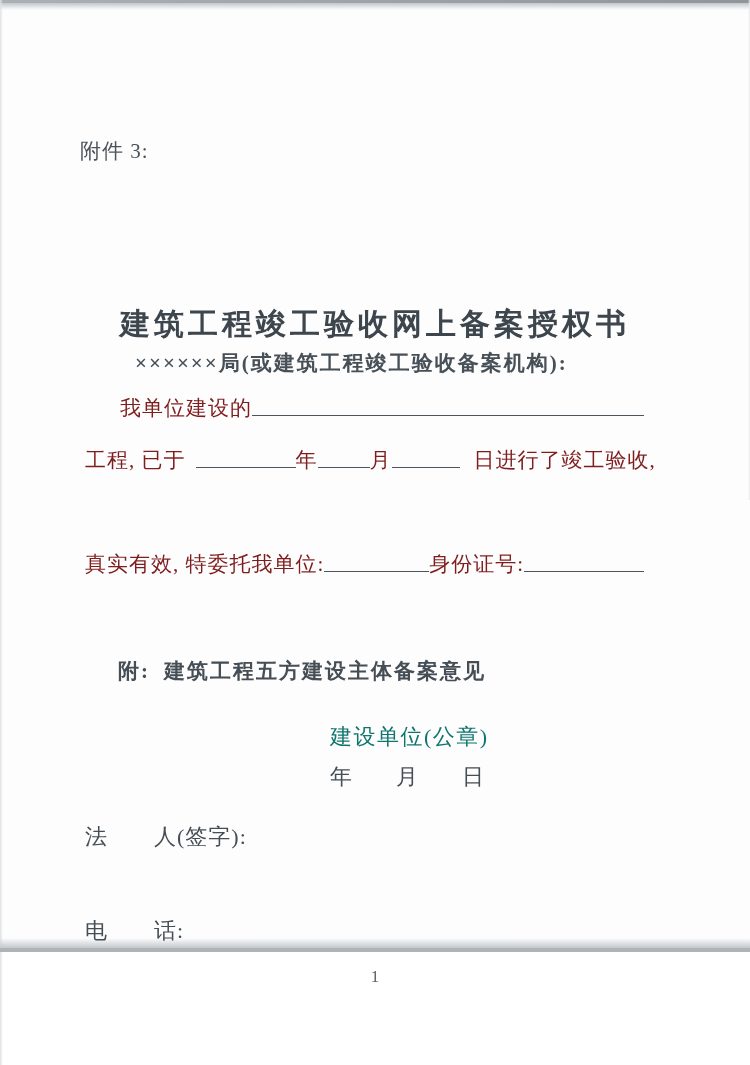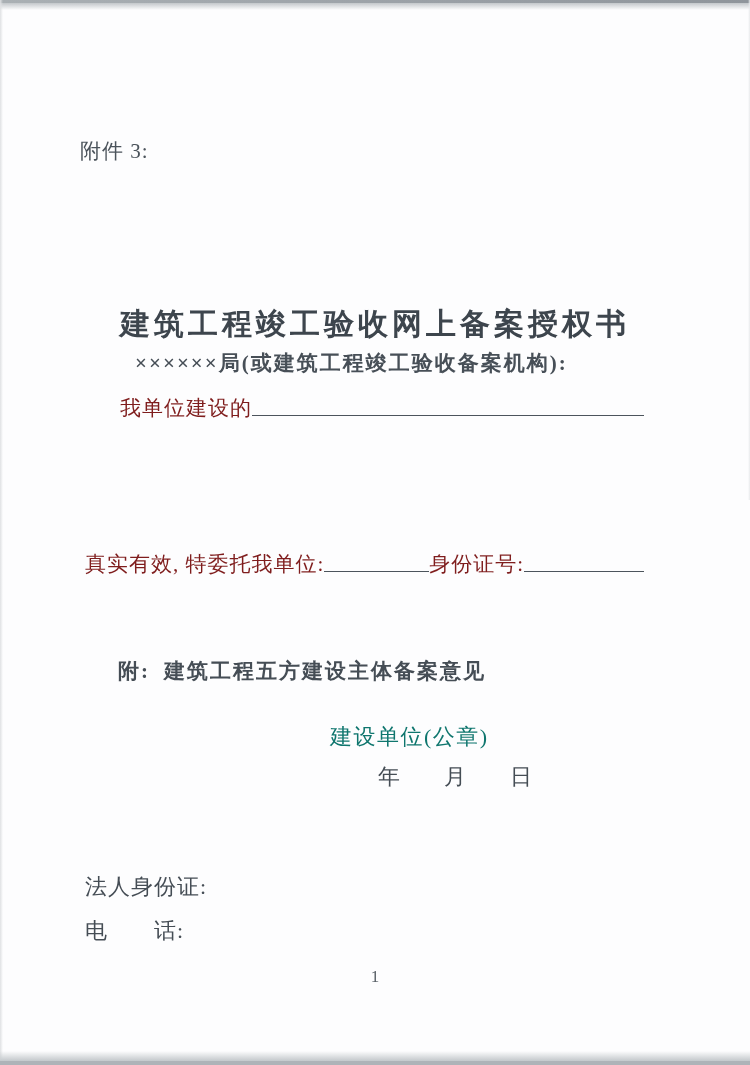--- a/index.html
+++ b/index.html
@@ -6,21 +6,21 @@
   html, body { background: #ffffff; }
   body {
     font-family: "Liberation Serif", serif;
     width: 750px;
     height: 1065px;
     overflow: hidden;
   }
   .page {
     position: relative;
     width: 750px;
-    height: 1065px;
+    height: 952px;
     background: #fdfdfe;
     color: #474f57;
   }
   
   .edge-top {
     position: absolute; left: 0; top: 0; width: 750px; height: 10px;
     background: linear-gradient(180deg, #a2a8ad 0%, #c7cbce 35%, rgba(253,253,254,0) 100%);
   }
   .edge-top::before {
     content: ""; position: absolute; left: 0; top: 0; width: 100%; height: 3px;
@@ -97,21 +97,20 @@
   .seal-line {
     left: 330px; top: 722px;
     font-size: 22px; letter-spacing: 1.5px;
     font-weight: 500;
     color: #0f766e;
   }
   .date-line {
     left: 330px; top: 762px;
     font-size: 22px;
     color: #454d55;
-    margin-left: 48px;
   }
 
   .footer-field {
     left: 85px;
     font-size: 22px; letter-spacing: 1px;
     color: #454d55;
   }
   .ff0 { top: 822px; }
   .ff1 { top: 872px; }
   .ff2 { top: 916px; }
@@ -137,35 +136,38 @@
   <div class="abs attachment-label">附件 3:</div>
 
   <div class="abs doc-title">建筑工程竣工验收网上备案授权书</div>
 
   <div class="abs salutation">××××××局(或建筑工程竣工验收备案机构):</div>
 
   <div class="abs body-line bl1">
     <span>我单位建设的</span><span class="blank w-long"></span>
   </div>
 
+  <div class="abs body-line bl2">
+    <span>工程, 已于</span><span class="blank w-year"></span><span>年</span><span class="blank w-month"></span><span>月</span><span class="blank w-day"></span><span>日进行了竣工验收,</span>
+  </div>
 
 
   <div class="abs body-line bl4">
     <span>真实有效, 特委托我单位:</span><span class="blank w-unit"></span><span>身份证号:</span><span class="blank w-id"></span>
   </div>
 
 
   <div class="abs attachment-note">
     <span class="note-label">附:</span><span>建筑工程五方建设主体备案意见</span>
   </div>
 
   <div class="abs seal-line">建设单位(公章)</div>
 
   <div class="abs date-line">年　　月　　日</div>
 
+  <div class="abs footer-field ff0">法　　人(签字):</div>
 
-  <div class="abs footer-field ff1">法人身份证:</div>
 
   <div class="abs footer-field ff2">电　　话:</div>
 
   <div class="abs page-number">1</div>
 
 </div>
 
 </body></html>

